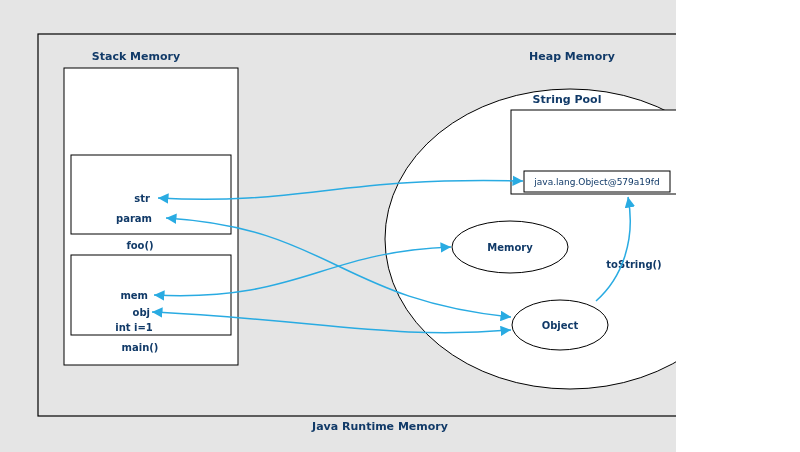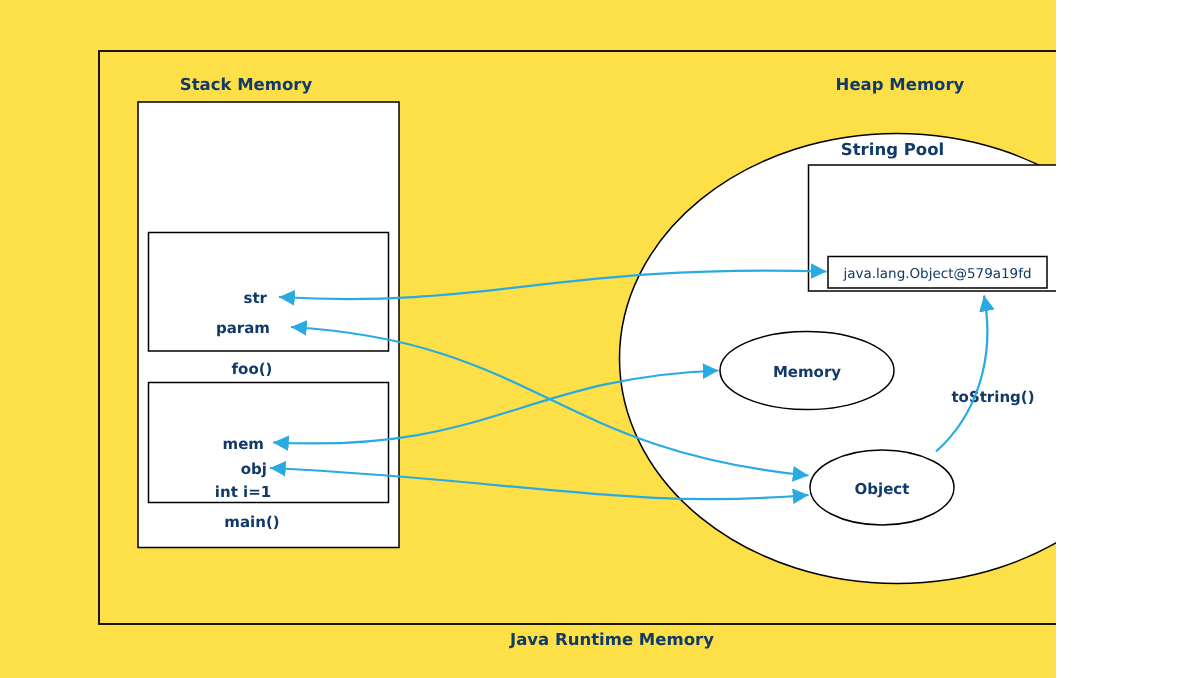--- a/index.html
+++ b/index.html
@@ -5,23 +5,22 @@
   html, body {
     margin: 0;
     padding: 0;
     background: #ffffff;
     font-family: "DejaVu Sans", "Liberation Sans", sans-serif;
   }
   .canvas {
     position: relative;
     width: 676px;
     height: 452px;
-    background: #fde047;
+    background: #e5e5e5;
     overflow: hidden;
-    padding-left: 28px;
   }
   svg { display: block; }
   .lbl {
     fill: #113A68;
     font-family: "DejaVu Sans", "Liberation Sans", sans-serif;
     font-weight: bold;
     font-size: 10px;
   }
   .hdr {
     fill: #113A68;

